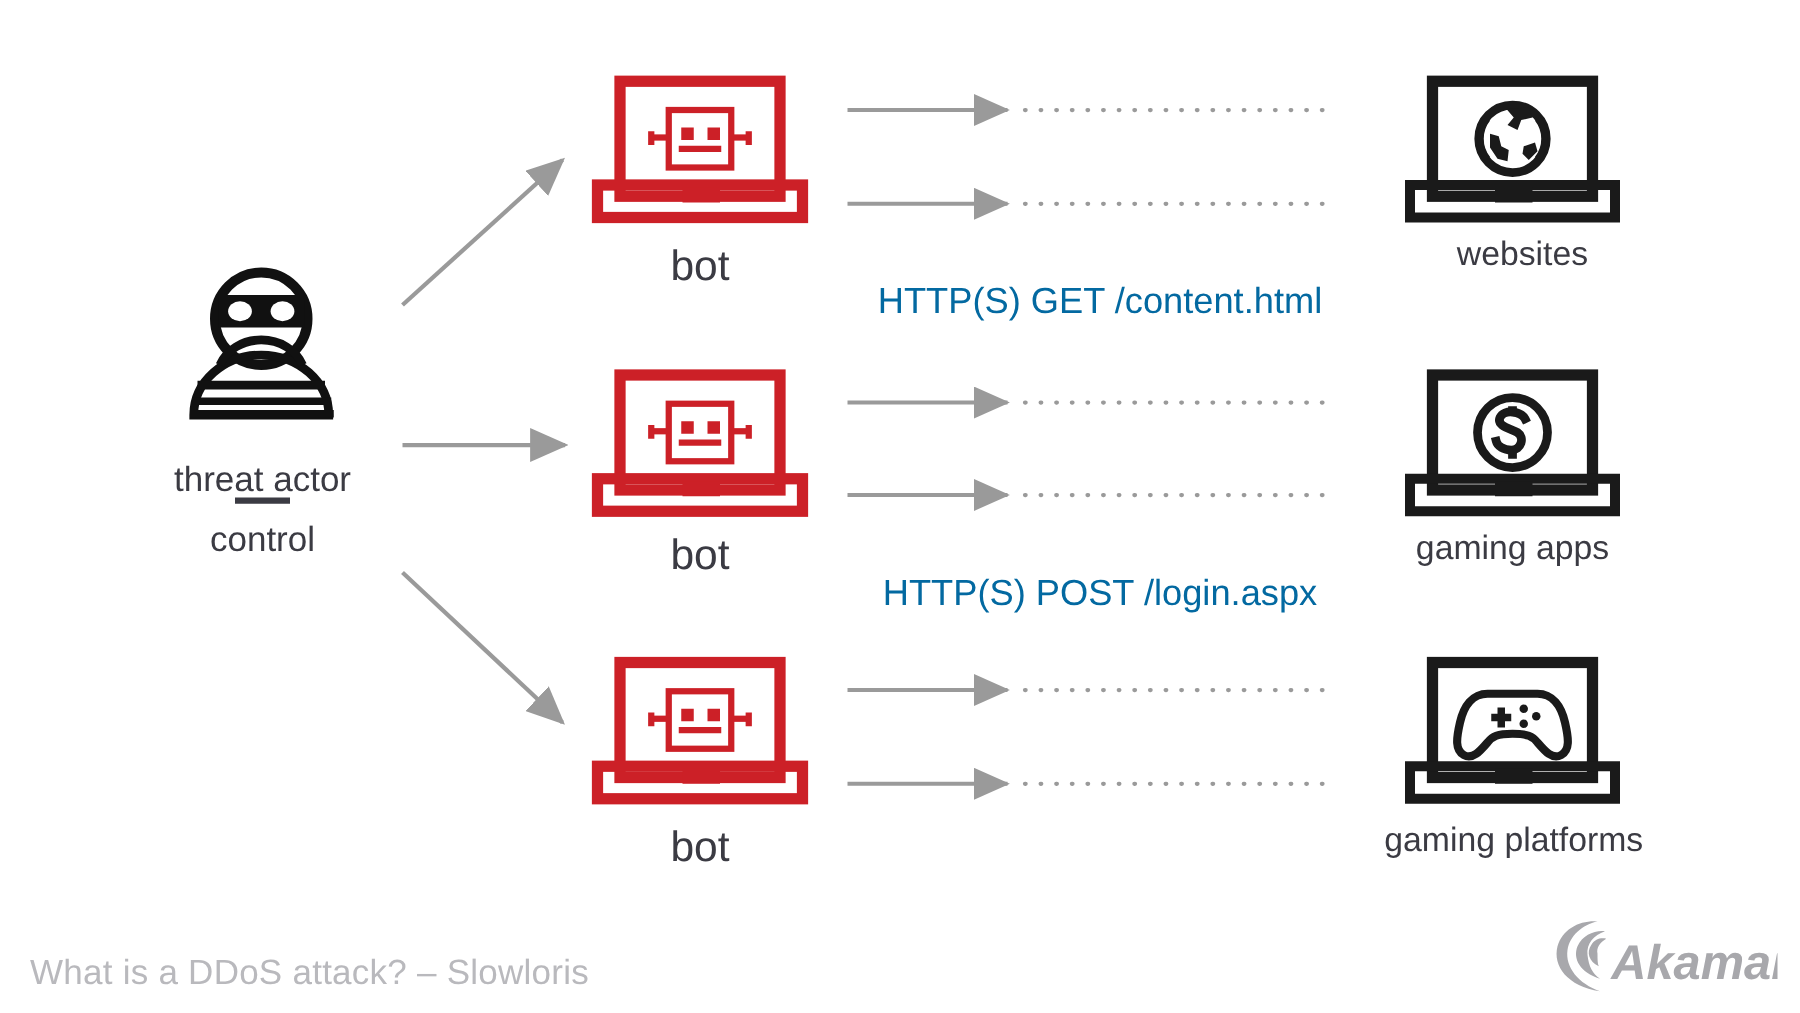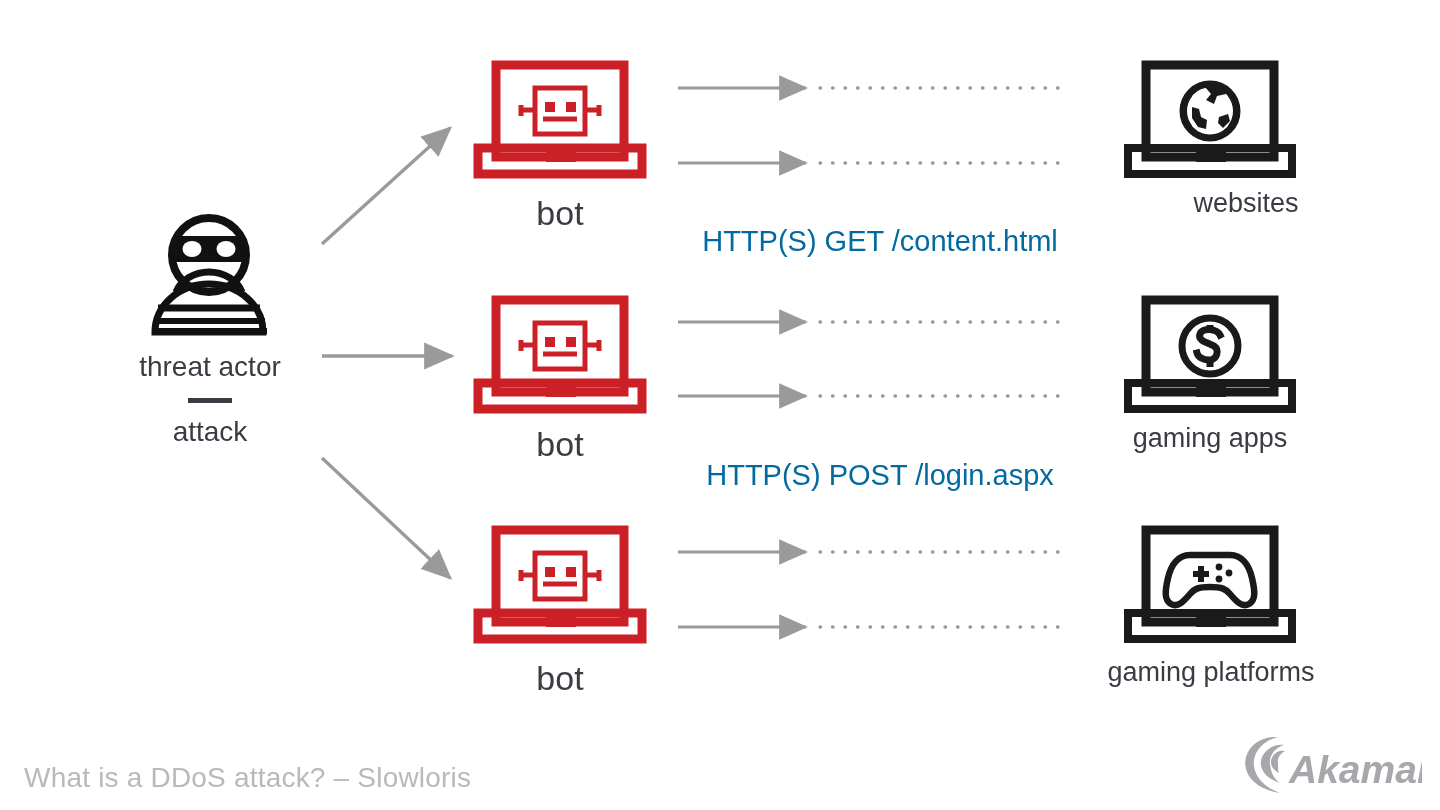--- a/index.html
+++ b/index.html
@@ -23,21 +23,21 @@
     text-align: center;
     color: #3b3b43;
     font-size: 27px;
     font-family: "Liberation Sans", sans-serif;
     white-space: nowrap;
     line-height: 1.18;
   }
   .node-label.lbl-bot { font-size: 34px; }
   .actor-title {
     position: absolute;
-    left: 60px; top: 351px;
+    left: 60px; top: 368px;
     width: 300px;
     text-align: center;
     color: #3b3b43;
     font-size: 28px;
   }
   .actor-divider {
     position: absolute;
     left: 188px; top: 398px;
     width: 44px; height: 5px;
     background: #3b3b43;
@@ -220,28 +220,28 @@
       <circle cx="9" cy="-10" r="3.4" fill="#1a1a1a"></circle>
       <circle cx="19" cy="-4" r="3.4" fill="#1a1a1a"></circle>
       <circle cx="9" cy="2" r="3.4" fill="#1a1a1a"></circle>
     </g>
   </g>
 </svg>
 
 <div class="actor-title">threat actor</div>
 <div class="actor-divider"></div>
 <div class="actor-sub">
-  <span>attack</span>
+  <span>control</span>
 </div>
 
 <div class="node-label lbl-bot" style="left:460px; top:193px; width:200px;">bot</div>
 <div class="node-label lbl-bot" style="left:460px; top:424px; width:200px;">bot</div>
 <div class="node-label lbl-bot" style="left:460px; top:658px; width:200px;">bot</div>
 
-<div class="node-label" style="left:1096px; top:188px; width:300px;">websites</div>
+<div class="node-label" style="left:1068px; top:188px; width:300px;">websites</div>
 <div class="node-label" style="left:1060px; top:423px; width:300px;">gaming apps</div>
 <div class="node-label" style="left:1043px; top:657px; width:336px;">gaming platforms</div>
 
 <div class="proto-label" id="proto-get">HTTP(S) GET /content.html</div>
 <div class="proto-label" id="proto-post">HTTP(S) POST /login.aspx</div>
 
 <div class="footer-caption">What is a DDoS attack? – Slowloris</div>
 
 <svg class="akamai-logo" viewBox="0 0 186 62">
   <g fill="#a8a8ac">

